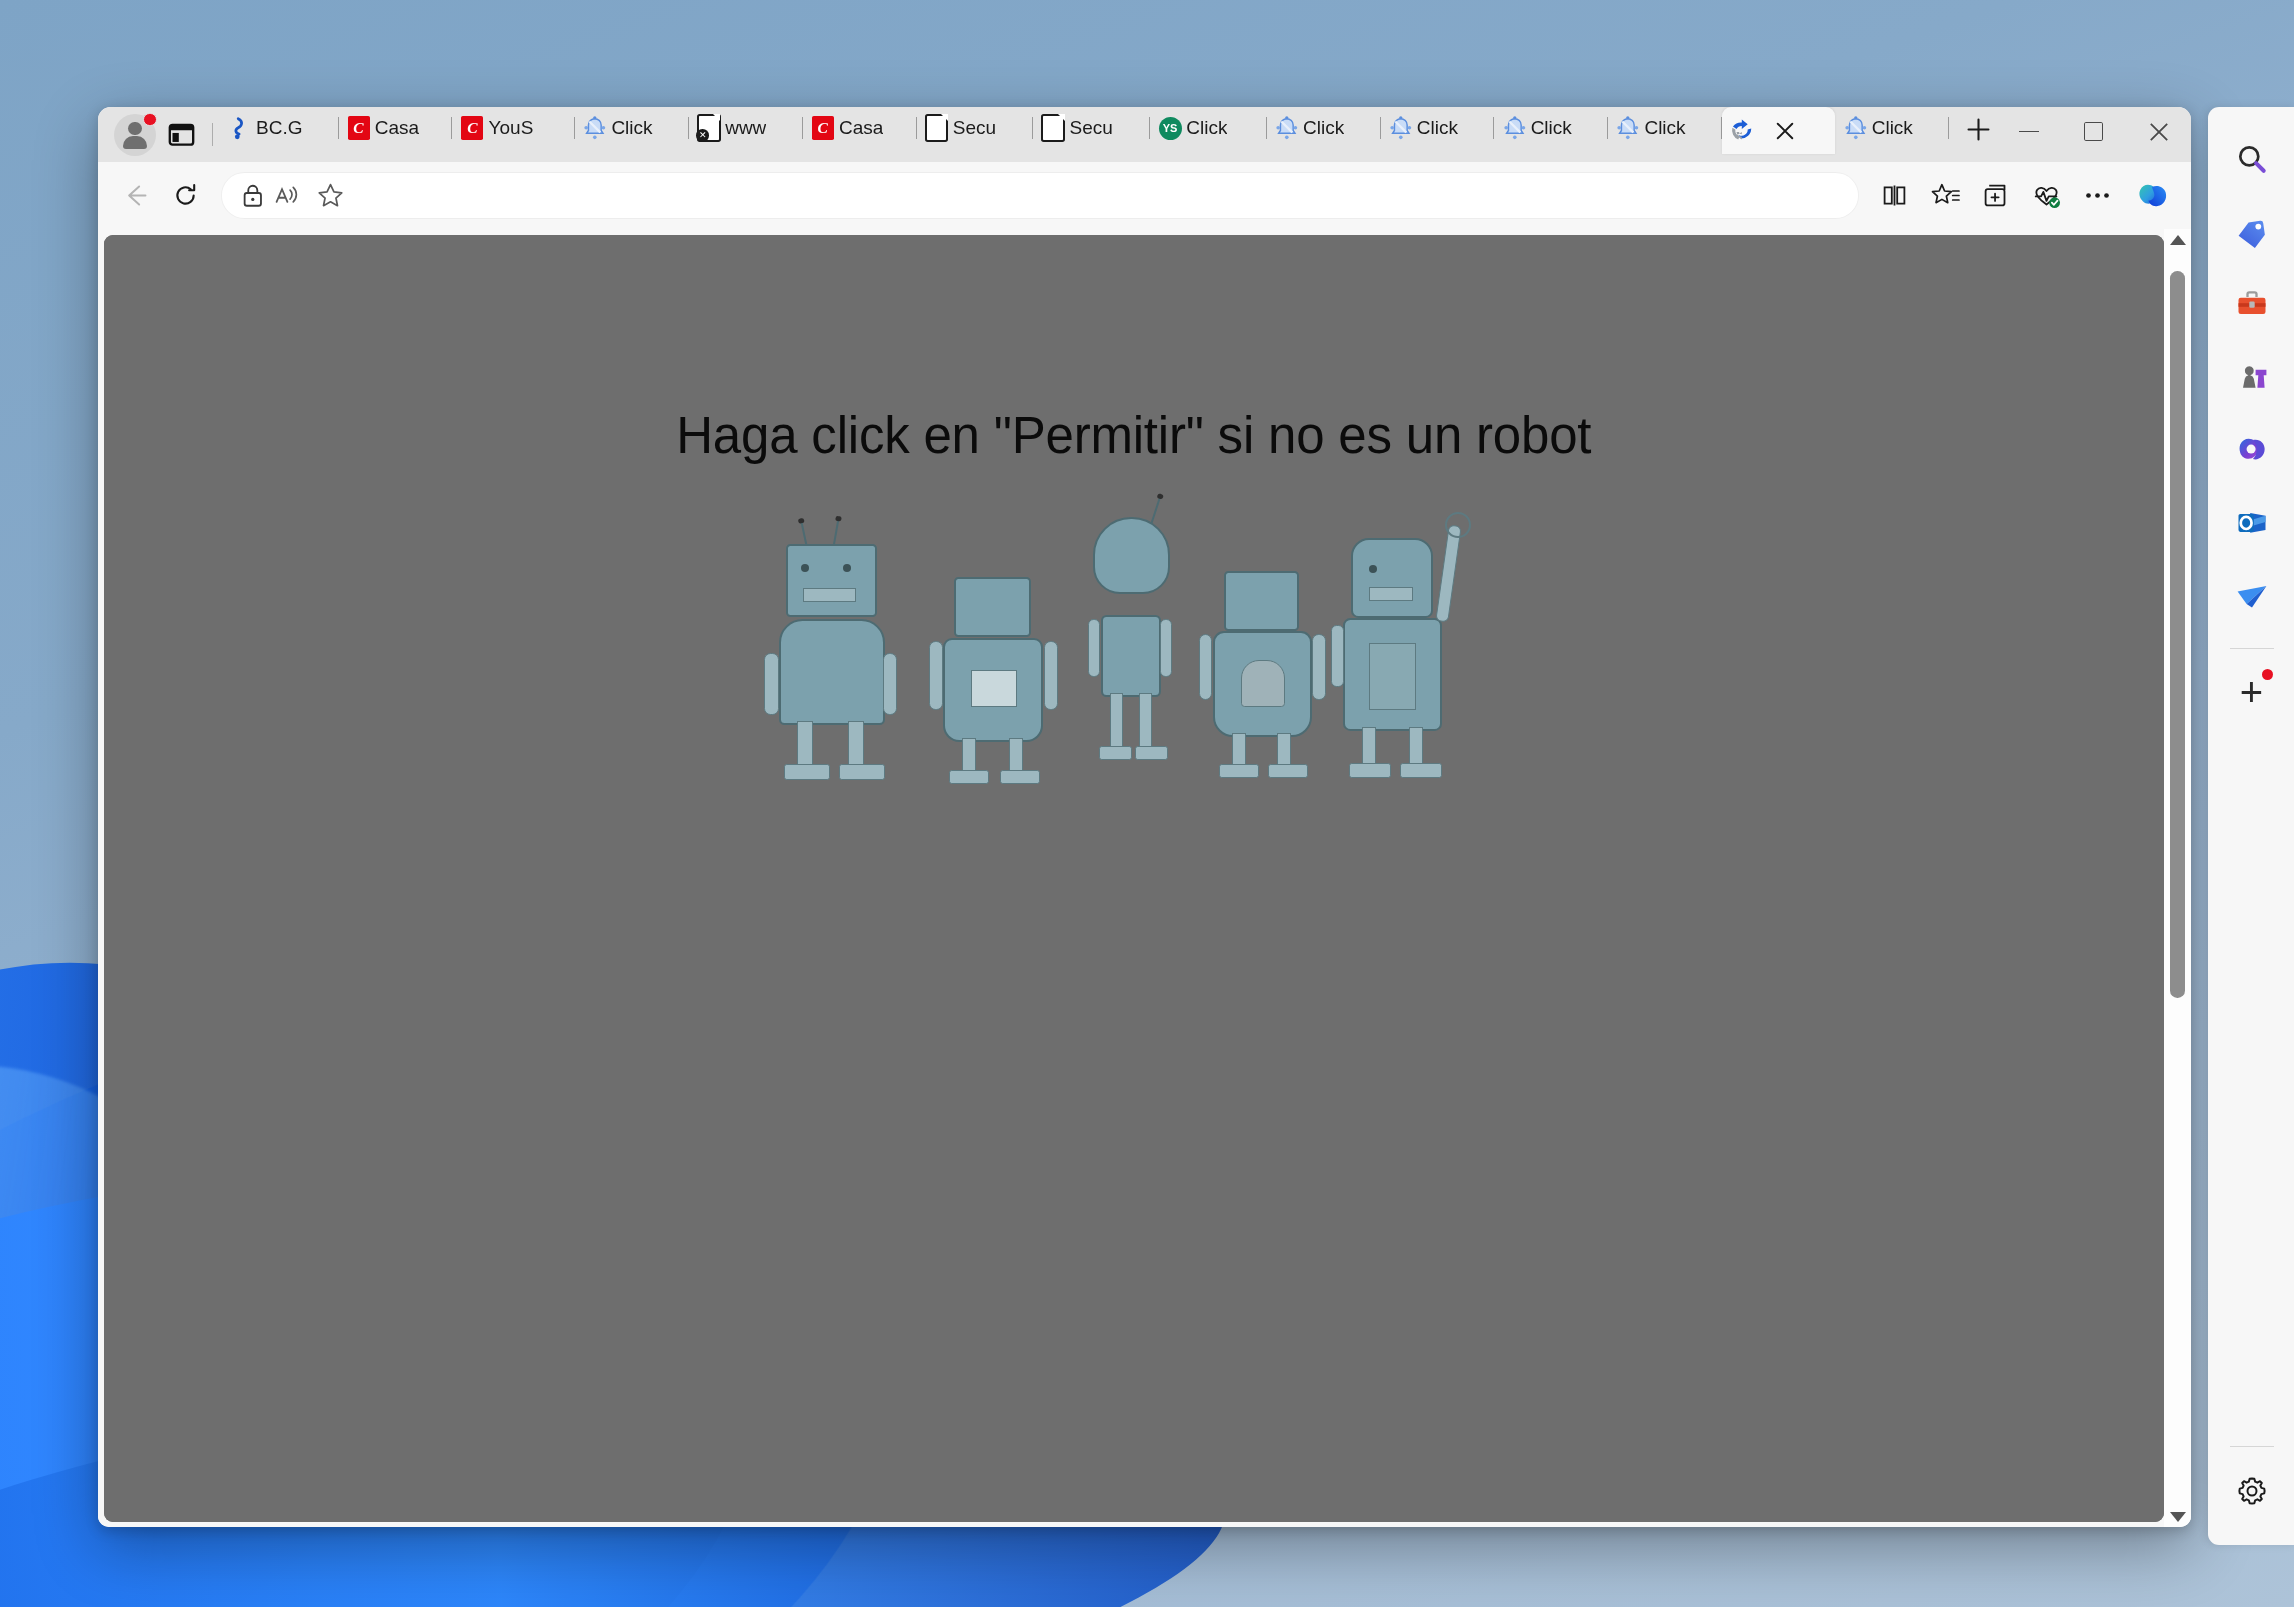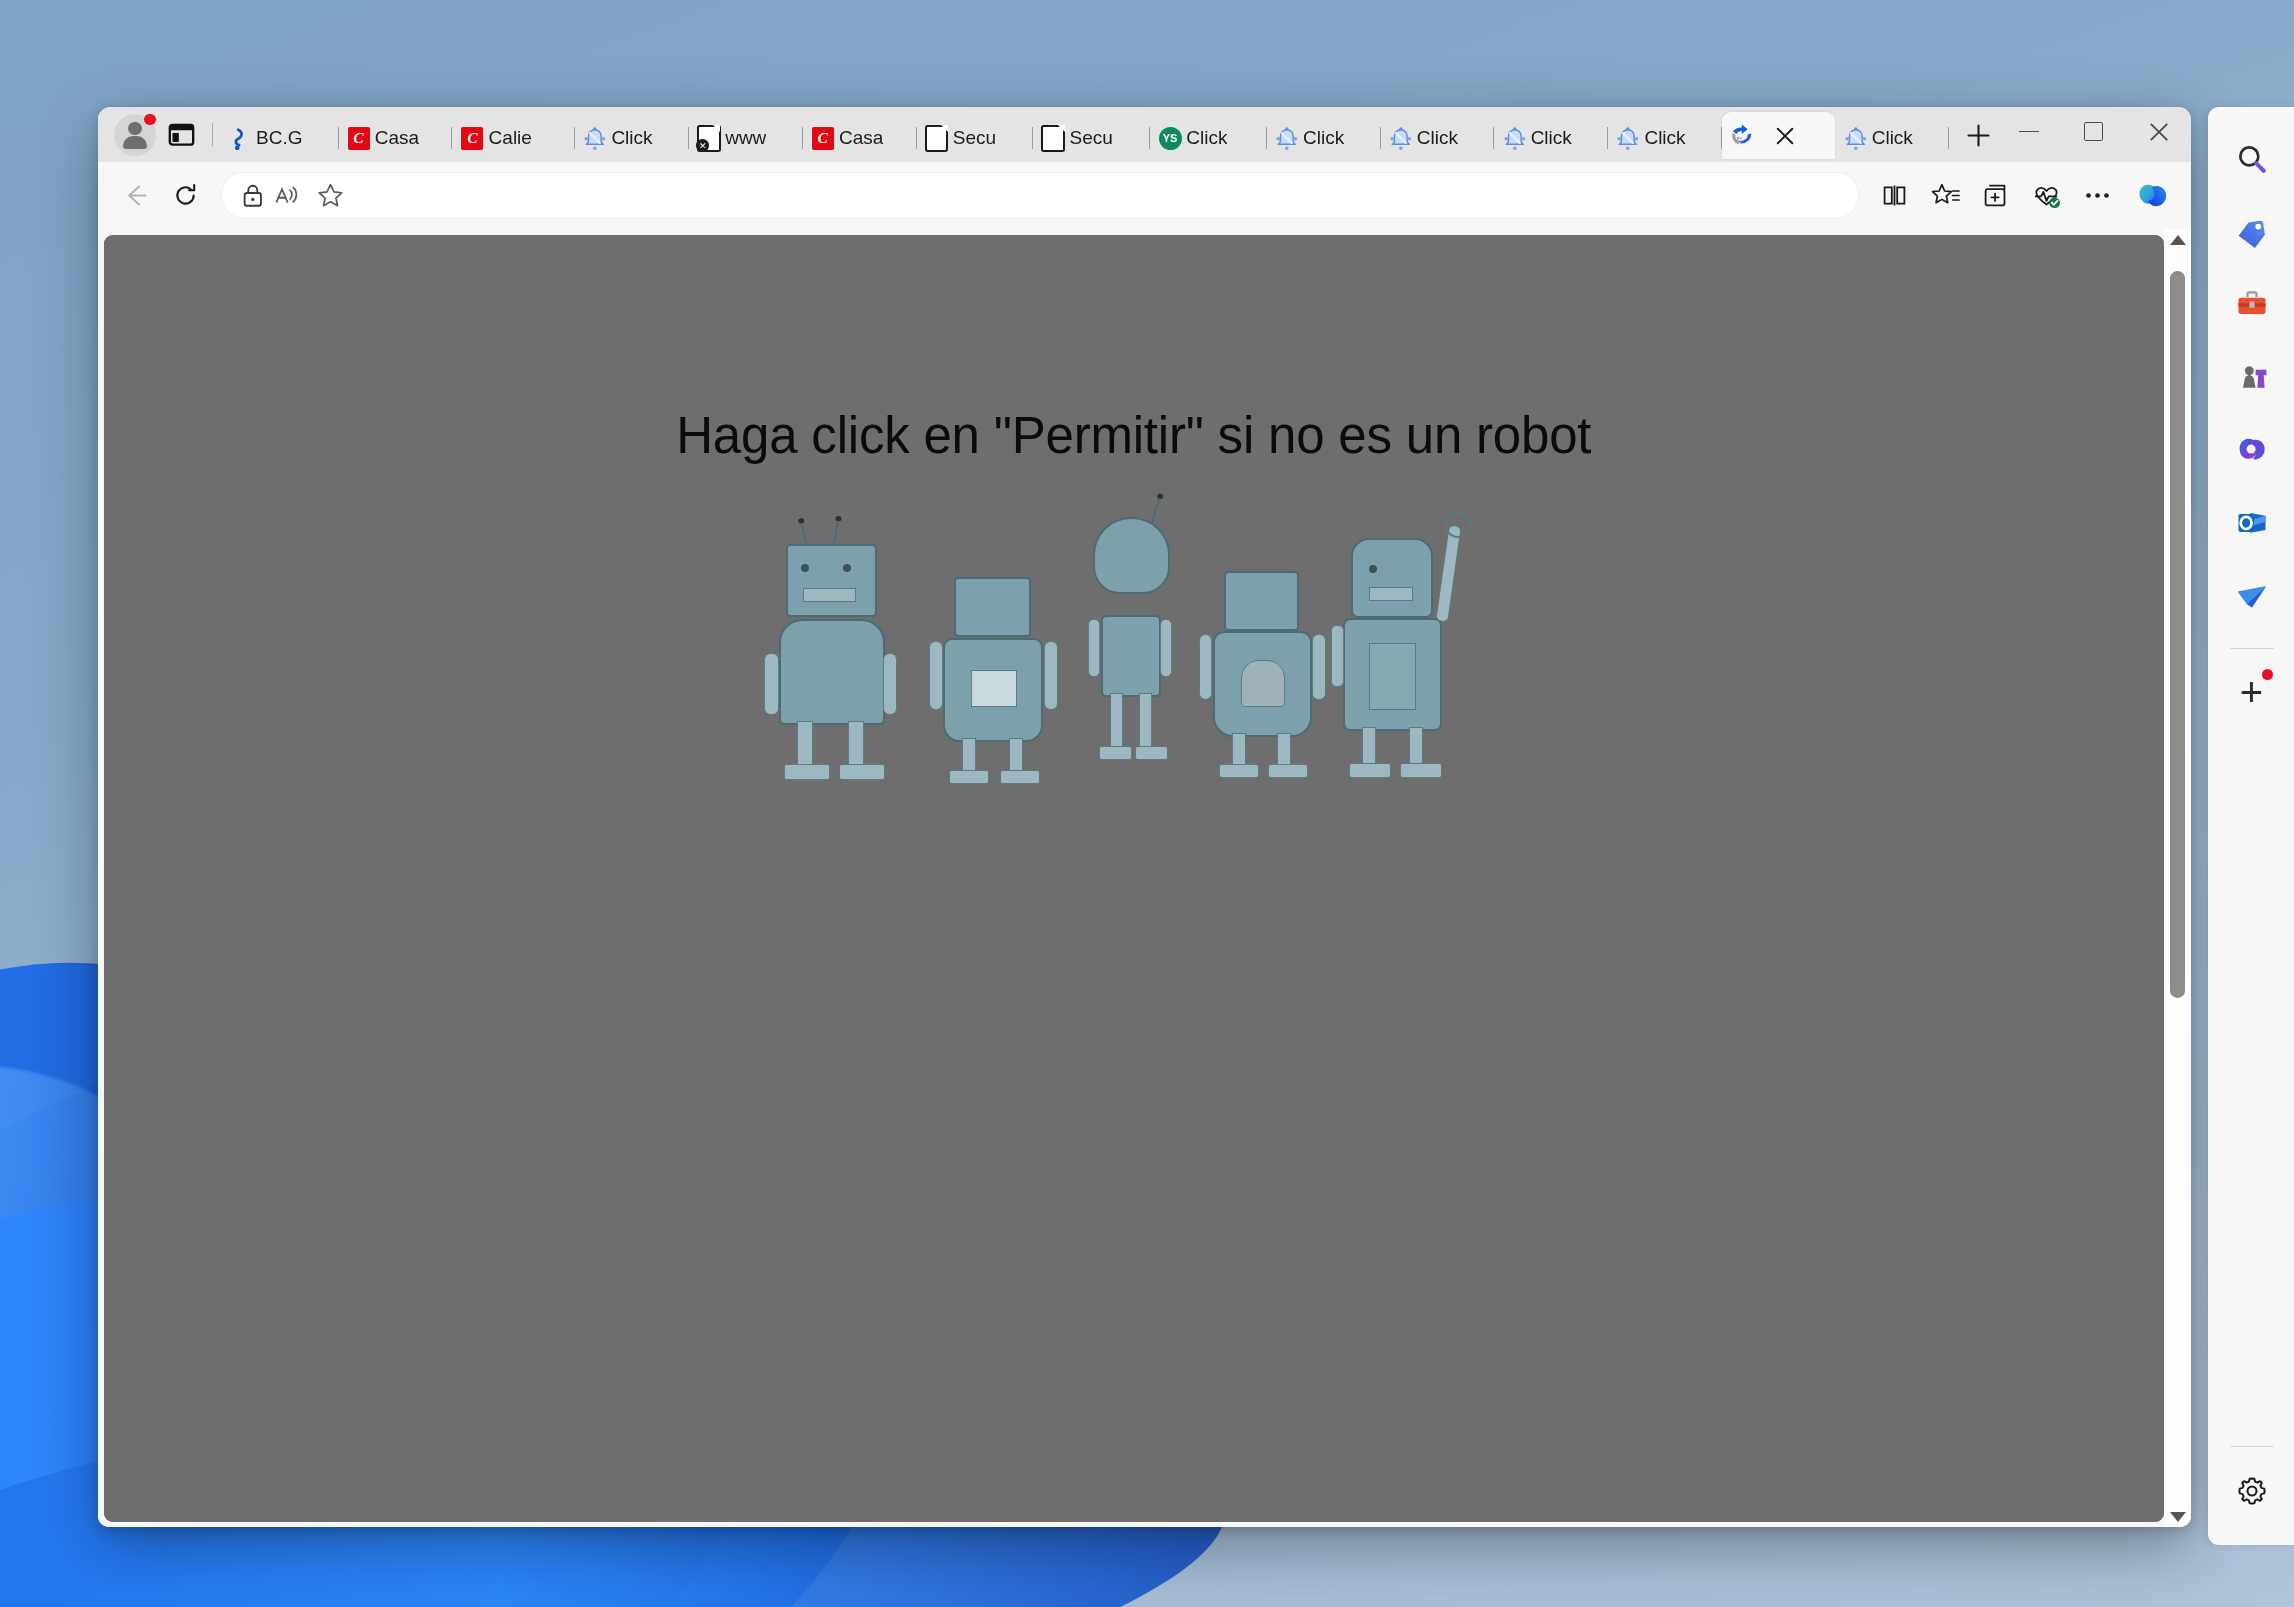--- a/index.html
+++ b/index.html
@@ -48,21 +48,21 @@
   .tsbtn{width:45px;height:45px;display:flex;align-items:center;justify-content:center;
     border-radius:6.4px;cursor:pointer;}
   #avatar{position:relative;width:42px;height:42px;border-radius:50%;background:#d4d4d4;
     display:flex;align-items:center;justify-content:center;}
   #avatar .head{position:absolute;top:8.2px;width:13.6px;height:13.6px;border-radius:50%;background:#6f6f6f;}
   #avatar .body{position:absolute;bottom:6.4px;width:23.6px;height:13.6px;border-radius:11.8px 11.8px 3.6px 3.6px;background:#6f6f6f;}
   #avatar .badge{position:absolute;top:-0.9px;right:-0.9px;width:11.8px;height:11.8px;border-radius:50%;
     background:#e81123;border:1.8px solid #e4e4e4;}
   .sep{width:0.9px;height:23.6px;background:#adadad;margin:0 6.4px;align-self:center;}
 
-  #tabs{display:flex;align-items:flex-end;height:55px;flex:1;min-width:0;overflow:hidden;}
+  #tabs{display:flex;height:55px;flex:1;min-width:0;overflow:hidden;}
   .tab{position:relative;display:flex;align-items:center;height:42px;margin-bottom:2.7px;
     padding:0 3.6px 0 8.2px;min-width:0;flex:0 0 auto;border-radius:7.3px 7.3px 0 0;cursor:pointer;}
   .tab .fav{width:23.6px;height:23.6px;flex:0 0 auto;display:flex;align-items:center;justify-content:center;margin-right:4.5px;}
   .tab .tlabel{font-size:19px;color:#1b1b1b;white-space:nowrap;overflow:hidden;}
   .tab .tsep{position:absolute;right:0;top:10px;width:0.9px;height:22px;background:#9b9b9b;}
   .tab.active{background:#f7f7f7;height:47px;padding-right:7.3px;border-radius:9px 9px 0 0;
     box-shadow:0 -0.9px 2.7px rgba(0,0,0,.07);}
   .tab .tclose{width:31px;height:31px;margin-left:11px;display:flex;align-items:center;justify-content:center;
     border-radius:5.5px;flex:0 0 auto;}
   #newtab{width:45px;height:45px;display:flex;align-items:center;justify-content:center;
@@ -198,21 +198,21 @@
           </span>
           <span class="tlabel">Casa</span>
           <span class="tsep"></span>
         </div>
         <div class="tab" style="width: 111px;">
           <span class="fav">
             <span class="fv-red">
               <span class="sq">C</span>
             </span>
           </span>
-          <span class="tlabel">Calie</span>
+          <span class="tlabel">YouS</span>
           <span class="tsep"></span>
         </div>
         <div class="tab" style="width: 102px;">
           <span class="fav">
             <svg width="23.6" height="23.6" viewBox="0 0 26 26">
               <path d="M13 3 a7 7 0 0 1 7 7 v6 l2 3 H4 l2 -3 v-6 a7 7 0 0 1 7 -7 Z" fill="#c9dcf7" stroke="#5b8ede" stroke-width="1.6"></path>
               <path d="M7 6 L19 18" stroke="#e9f0fb" stroke-width="2.5"></path>
               <circle cx="13" cy="2" r="1.8" fill="#5b8ede"></circle>
               <circle cx="3.5" cy="13" r="2" fill="#7aa6e8"></circle>
               <circle cx="22.5" cy="13" r="2" fill="#7aa6e8"></circle>

